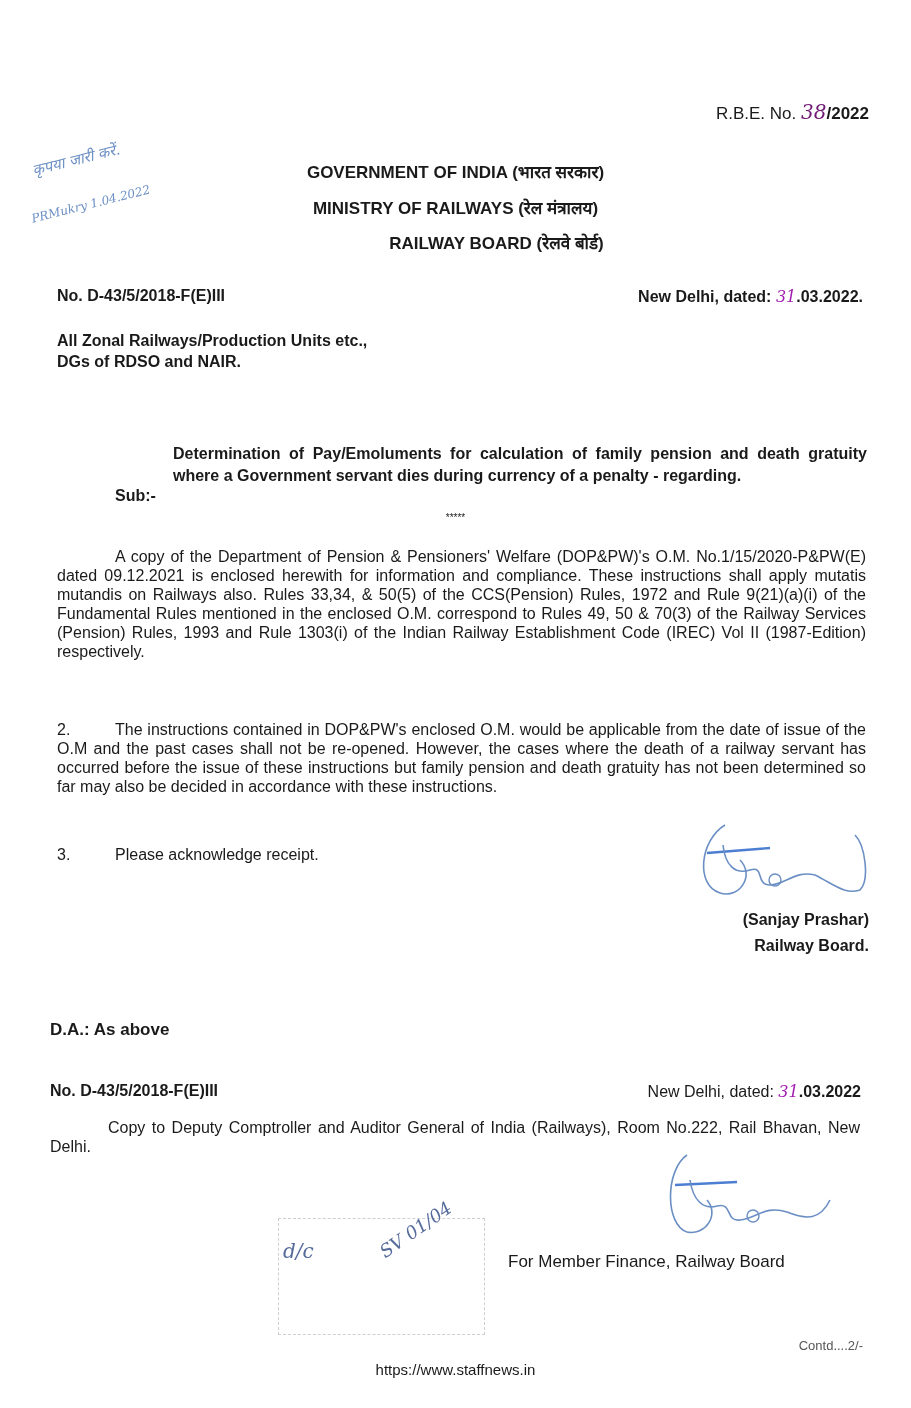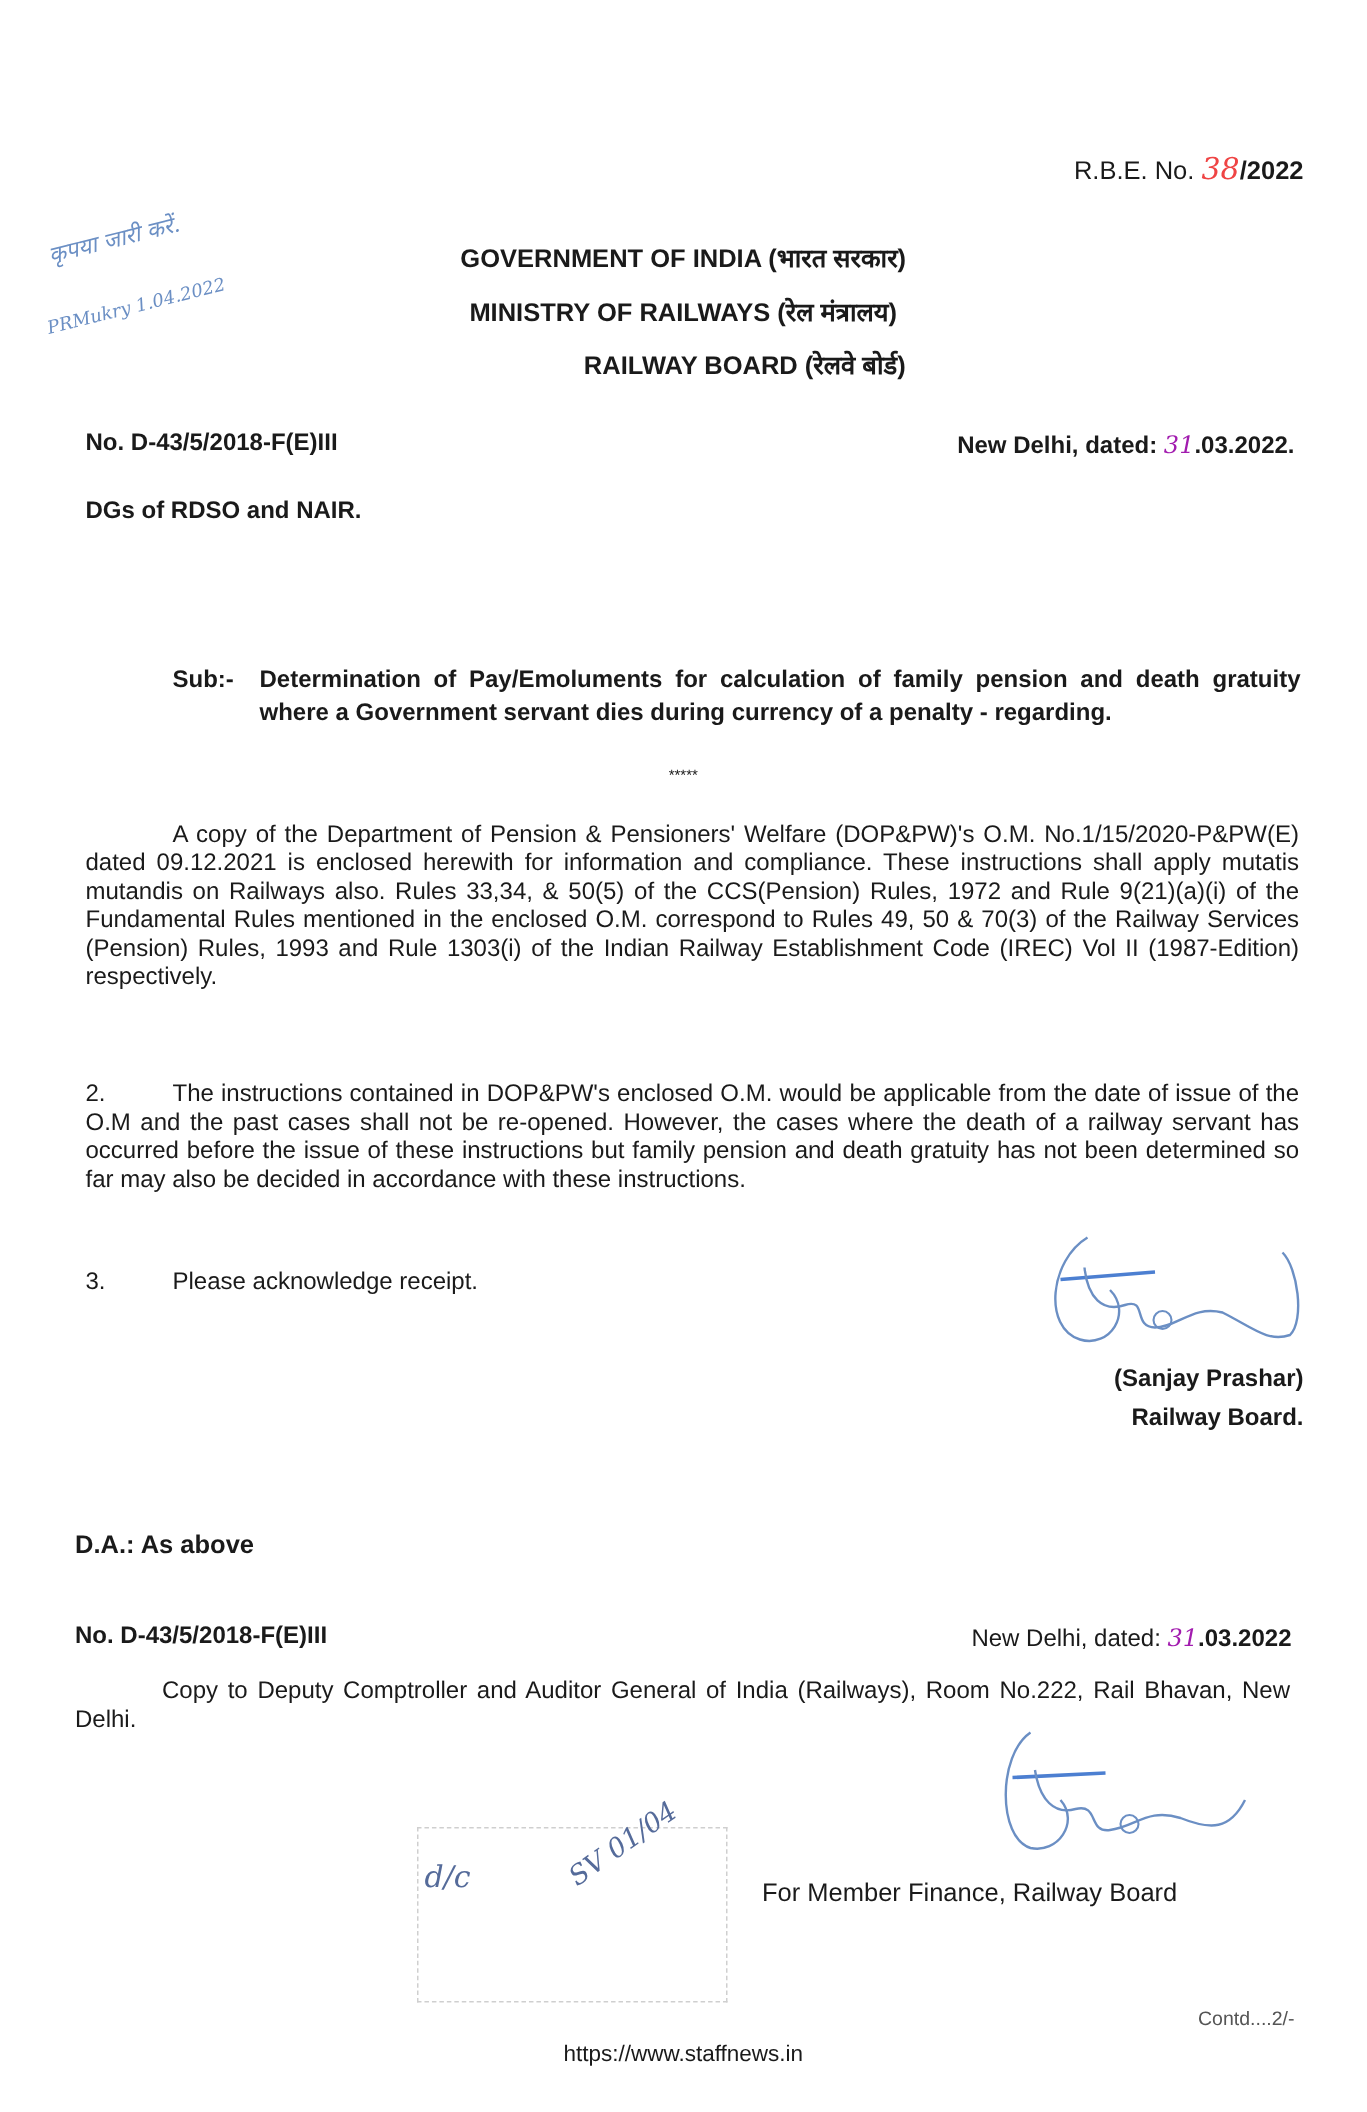--- a/index.html
+++ b/index.html
@@ -4,29 +4,29 @@
 <style>
   html, body { margin: 0; padding: 0; background: #ffffff; }
   body {
     width: 911px; height: 1408px; position: relative; overflow: hidden;
     font-family: "Liberation Sans", sans-serif; color: #1a1a1a;
   }
   .abs { position: absolute; }
   .bold { font-weight: bold; }
   .hand { font-family: "DejaVu Serif", serif; font-style: italic; color: #6b8fc4; }
   .rbe { top: 100px; right: 42px; font-size: 17px; }
-  .rbe .hw { color: #ef4444; font-size: 20px; font-style: italic; font-family: "DejaVu Serif", serif; }
+  .rbe .hw { color: #701a75; font-size: 20px; font-style: italic; font-family: "DejaVu Serif", serif; }
   .header { left: 0; width: 911px; text-align: center; font-size: 17px; font-weight: bold; }
   .note { left: 30px; top: 160px; font-size: 15px; transform: rotate(-14deg); transform-origin: left top; }
   .note2 { left: 30px; top: 212px; font-size: 12px; transform: rotate(-14deg); transform-origin: left top; }
   .refrow { left: 57px; right: 48px; font-size: 16px; display: flex; justify-content: space-between; }
   .refrow .hw { color: #a21caf; font-style: italic; font-family: "DejaVu Serif", serif; font-weight: normal; }
   .addressee { left: 57px; top: 330px; font-size: 16px; line-height: 21px; font-weight: bold; }
   .subject { left: 115px; top: 443px; width: 752px; font-size: 16px; line-height: 22px; font-weight: bold; display: flex; }
-  .subject .lbl { width: 58px; flex-shrink: 0; }
+  .subject .lbl { width: 58px; flex-shrink: 0; margin-top: 42px; }
   .subject .txt { text-align: justify; }
   .stars { left: 0; width: 911px; top: 512px; text-align: center; font-size: 10px; }
   .para { left: 57px; width: 809px; font-size: 16px; line-height: 19px; text-align: justify; }
   .para .num { display: inline-block; width: 58px; }
   .indent { display: inline-block; width: 58px; }
   .sig { right: 42px; text-align: right; font-size: 16px; line-height: 26px; font-weight: bold; }
   .stamp { left: 278px; top: 1218px; width: 205px; height: 115px; border: 1px dashed #cfcfcf; }
   .stamp .hw1 { position: absolute; left: 4px; top: 20px; font-size: 20px; color: #556b9a; font-family: "DejaVu Serif", serif; font-style: italic; }
   .stamp .hw2 { position: absolute; left: 95px; top: 0; font-size: 18px; color: #556b9a; font-family: "DejaVu Serif", serif; font-style: italic; transform: rotate(-35deg); }
   .forfin { left: 508px; top: 1252px; font-size: 17px; font-weight: normal; }
@@ -51,20 +51,21 @@
 
 <div class="abs refrow bold" style="top:287px;">
   <span>No. D-43/5/2018-F(E)III</span>
   <span>
     <span>New Delhi, dated:</span>
     <span class="hw">31</span><span>.03.2022.</span>
   </span>
 </div>
 
 <div class="abs addressee">
+  <div>All Zonal Railways/Production Units etc.,</div>
   <div>DGs of RDSO and NAIR.</div>
 </div>
 
 <div class="abs subject">
   <span class="lbl">Sub:-</span>
   <span class="txt">Determination of Pay/Emoluments for calculation of family pension and death gratuity where a Government servant dies during currency of a penalty - regarding.</span>
 </div>
 <div class="abs stars">*****</div>
 
 <div class="abs para" style="top:547px;">

